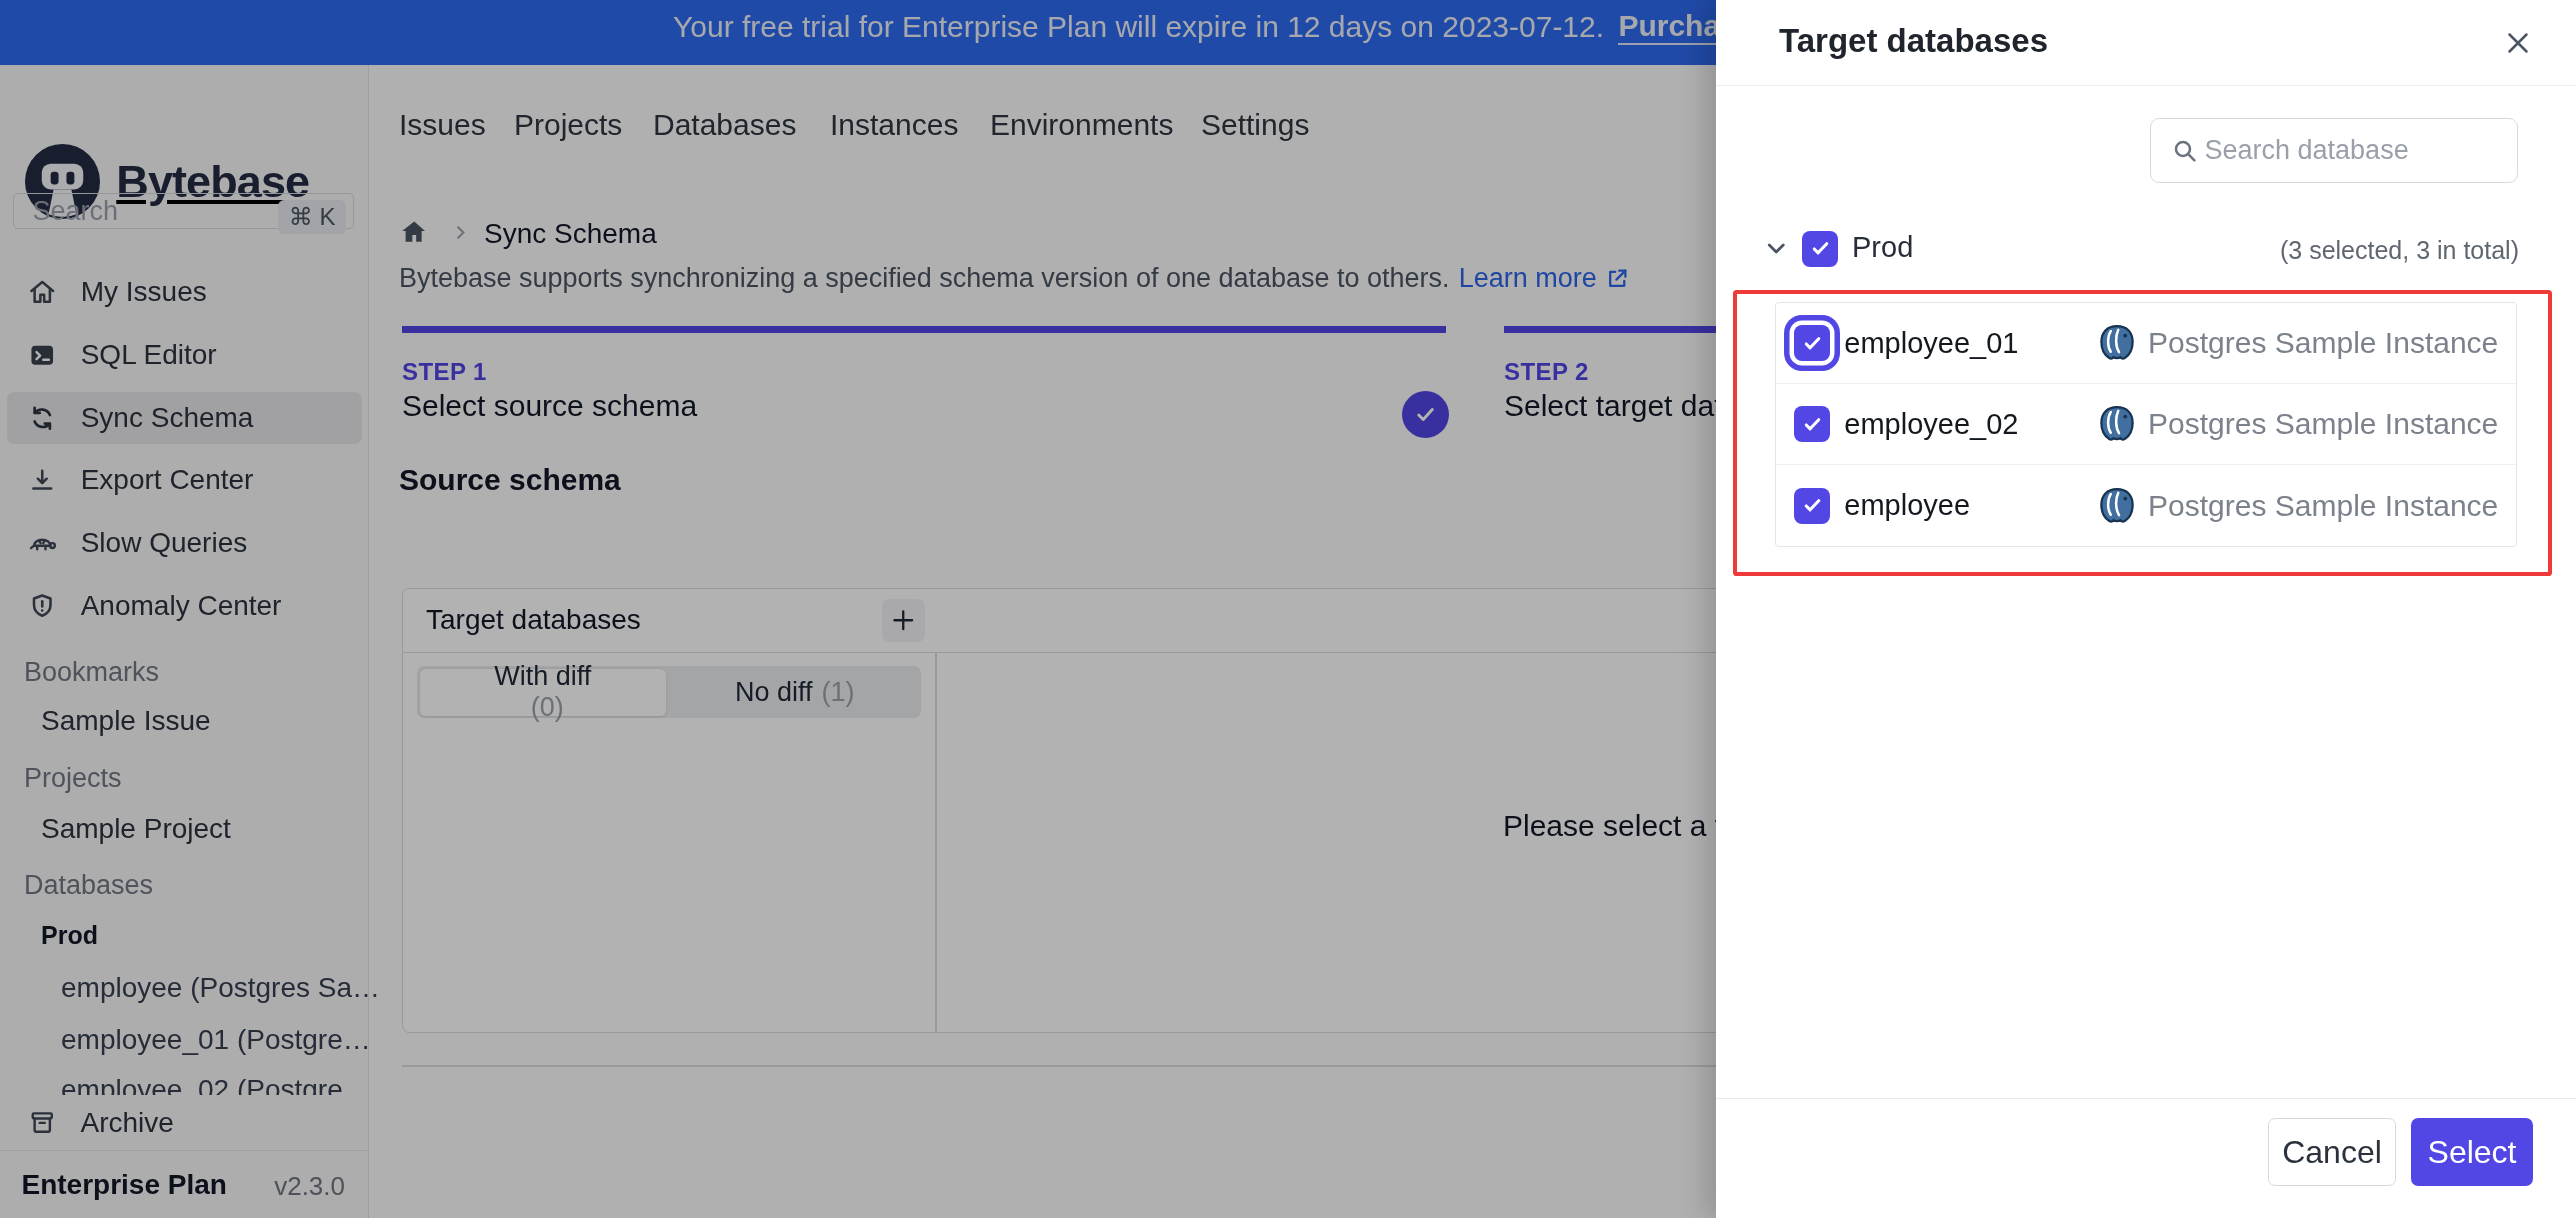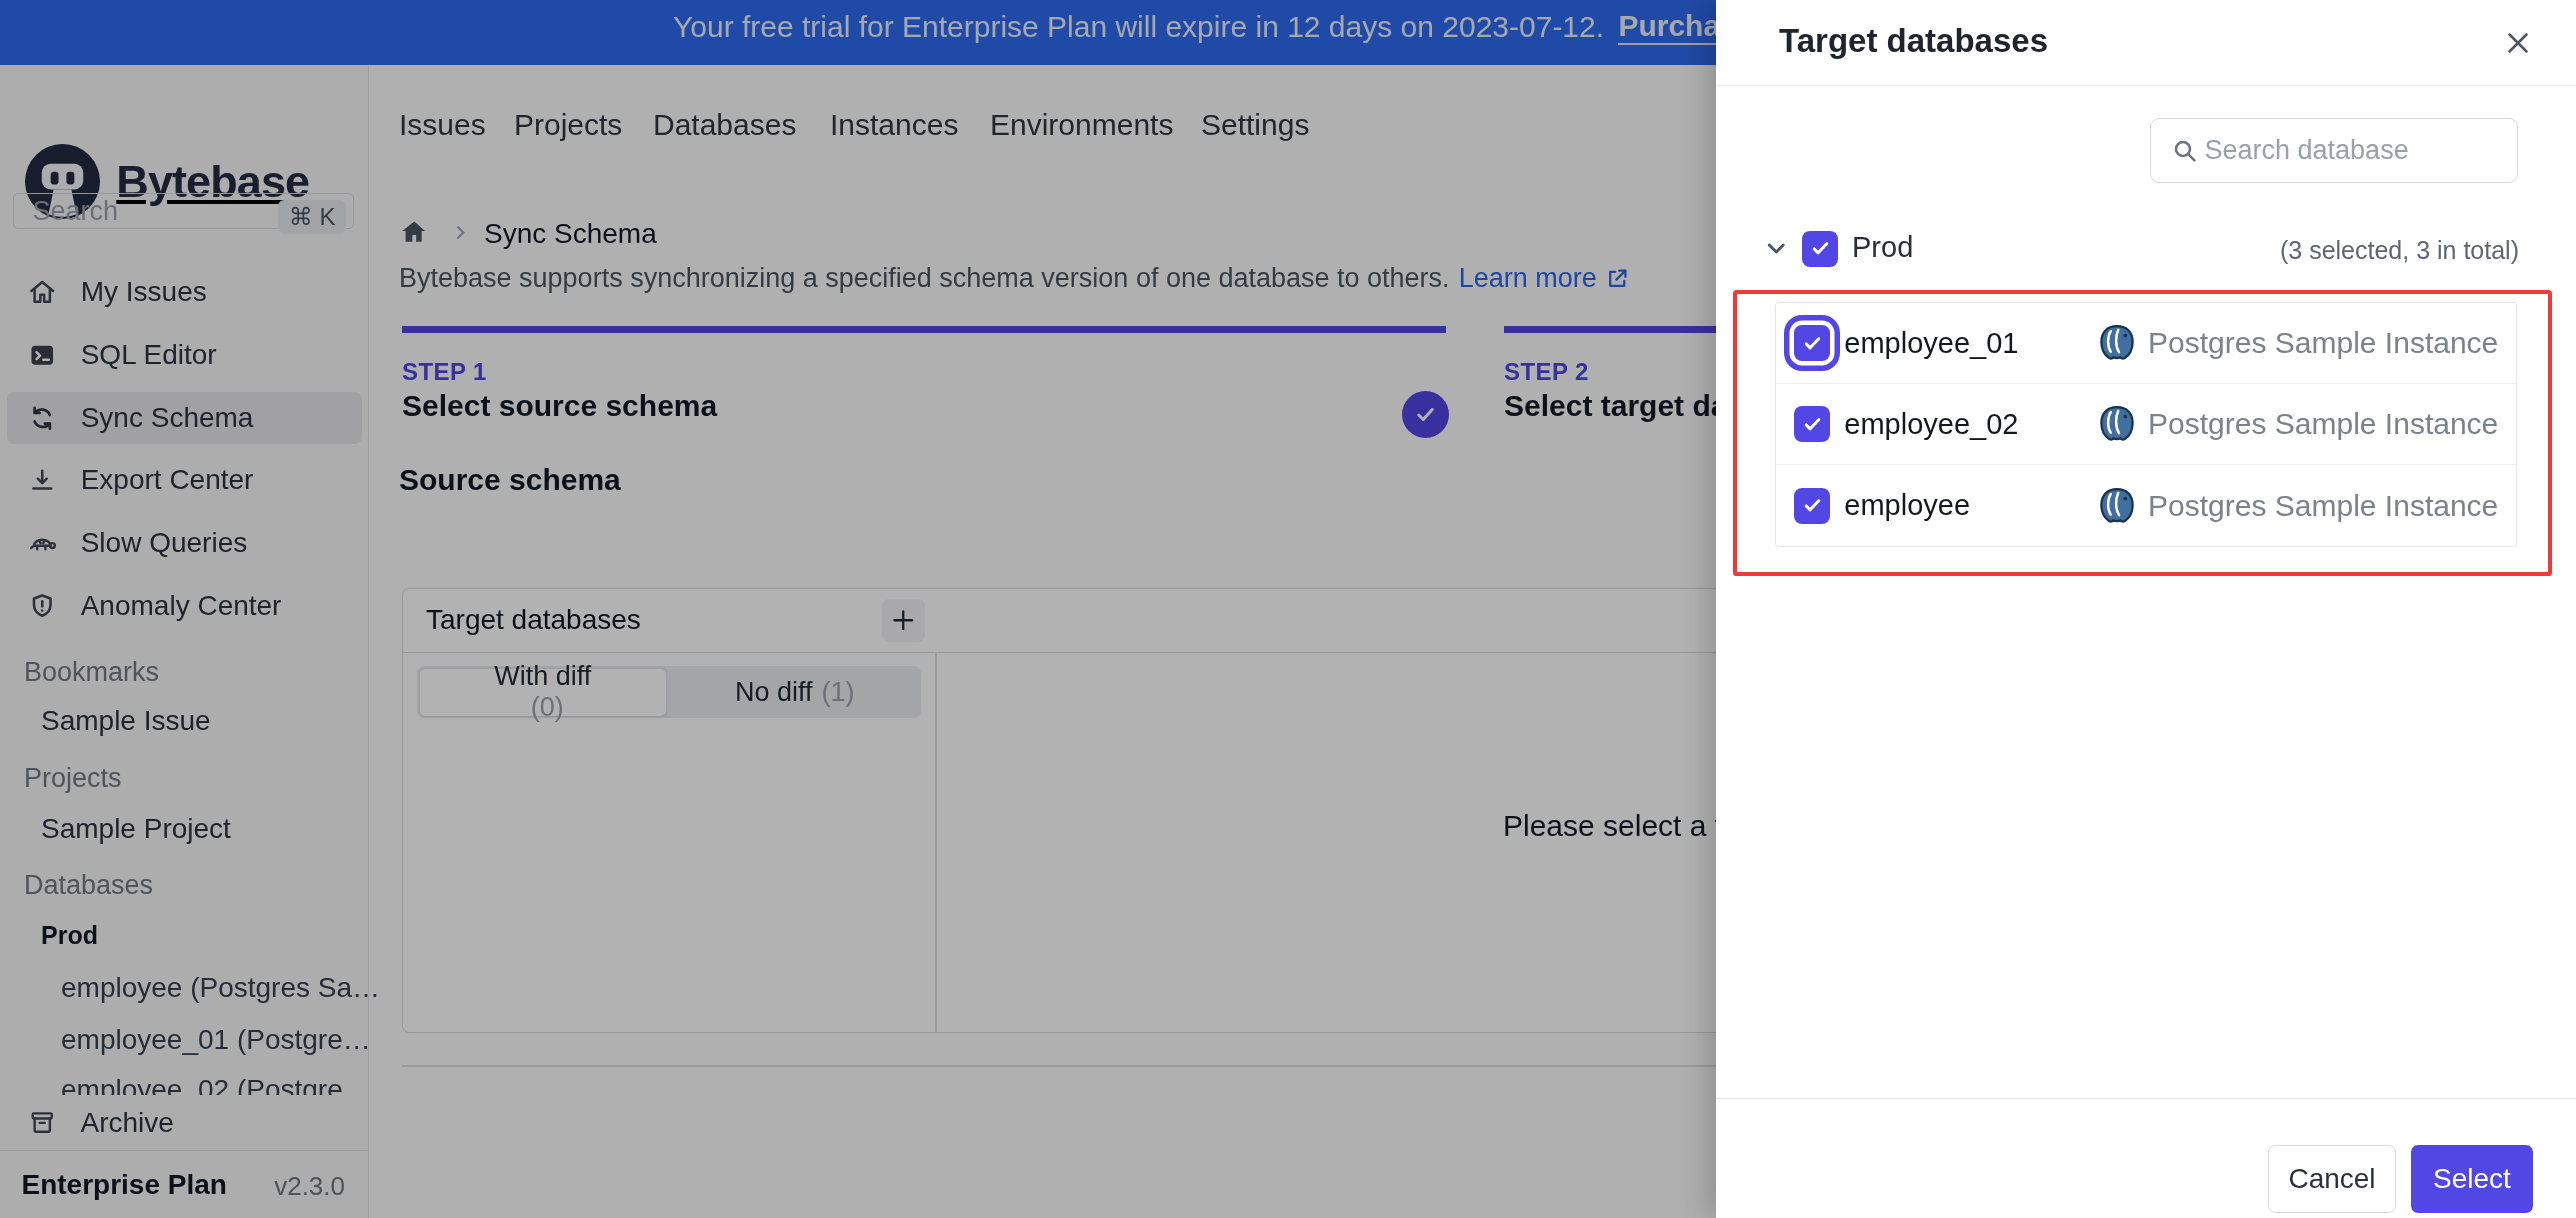--- a/index.html
+++ b/index.html
@@ -46,21 +46,21 @@
   .topnav-item{top:101px;height:48px;display:flex;align-items:center;font-size:30px;color:#2f3642;cursor:pointer;}
 
   
   .crumb-label{left:484px;top:218px;font-size:28px;font-weight:500;color:#111827;}
   .desc{left:399px;top:263px;font-size:27px;color:#4b5563;display:flex;align-items:center;gap:9px;white-space:nowrap;}
   .learn{color:#2b65e8;cursor:pointer;display:inline-flex;align-items:center;gap:7.2px;}
 
   
   .bar{top:326px;height:7.2px;background:#5246e5;}
   .step-label{top:358px;font-size:24px;font-weight:700;letter-spacing:0.4px;color:#5246e5;white-space:nowrap;}
-  .step-title{top:389px;font-size:30px;font-weight:700;color:#111827;white-space:nowrap;}
+  .step-title{top:389px;font-size:30px;font-weight:400;color:#111827;white-space:nowrap;}
   .check-circle{left:1402px;top:391px;width:47px;height:47px;border-radius:50%;background:#5246e5;display:flex;align-items:center;justify-content:center;}
 
   
   .ss-label{left:399px;top:463px;font-size:30px;font-weight:600;color:#111827;}
   .ss-col{top:463px;font-size:30px;color:#111827;white-space:nowrap;}
   .ss-col .line{height:36px;margin-bottom:23px;}
   .ss-col a{color:#2b65e8;text-decoration:none;cursor:pointer;}
 
   
   .panel{left:402px;top:588px;width:1981px;height:445px;border:1.8px solid #d9dbdf;border-radius:7.2px;box-sizing:border-box;background:#fff;}
@@ -86,21 +86,21 @@
   .checkbox.focused{box-shadow:0 0 0 4.5px #fff,0 0 0 10px #5246e5;}
   .grp-label{position:absolute;left:136px;top:5.4px;font-size:29px;font-weight:500;color:#272e3a;}
   .grp-summary{position:absolute;right:57px;top:10px;font-size:25px;color:#5f6670;}
   .db-list{position:absolute;left:59px;top:302px;width:742px;border:1.8px solid #e3e5e8;border-radius:3.6px;box-sizing:border-box;background:#fff;}
   .db-row{height:81px;display:flex;align-items:center;padding-left:18px;border-bottom:1.8px solid #eceef1;box-sizing:border-box;cursor:pointer;}
   .db-row:last-child{border-bottom:none;}
   .db-name{margin-left:14.3px;width:226px;font-size:29px;font-weight:500;color:#14181f;}
   .db-instance{display:flex;align-items:center;gap:10.8px;margin-left:27px;}
   .db-instance .txt{font-size:30px;color:#7b828c;white-space:nowrap;}
   .dw-footer{position:absolute;left:0;top:1098px;width:100%;height:121px;border-top:1.8px solid #e7e9ec;box-sizing:border-box;background:#fff;}
-  .btn{position:absolute;top:46px;height:68px;border-radius:7.2px;display:flex;align-items:center;justify-content:center;font-size:28px;cursor:pointer;box-sizing:border-box;}
+  .btn{position:absolute;top:19px;height:68px;border-radius:7.2px;display:flex;align-items:center;justify-content:center;font-size:32px;cursor:pointer;box-sizing:border-box;}
   .btn-cancel{left:552px;width:128px;background:#fff;border:1.8px solid #d6d9de;color:#2b323d;}
   .btn-select{left:695px;width:122px;background:#5246e5;color:#fff;font-weight:500;}
 </style>
 </head>
 <body>
 
 <div id="app">
 
   <div class="abs banner">
     <div class="banner-inner">

